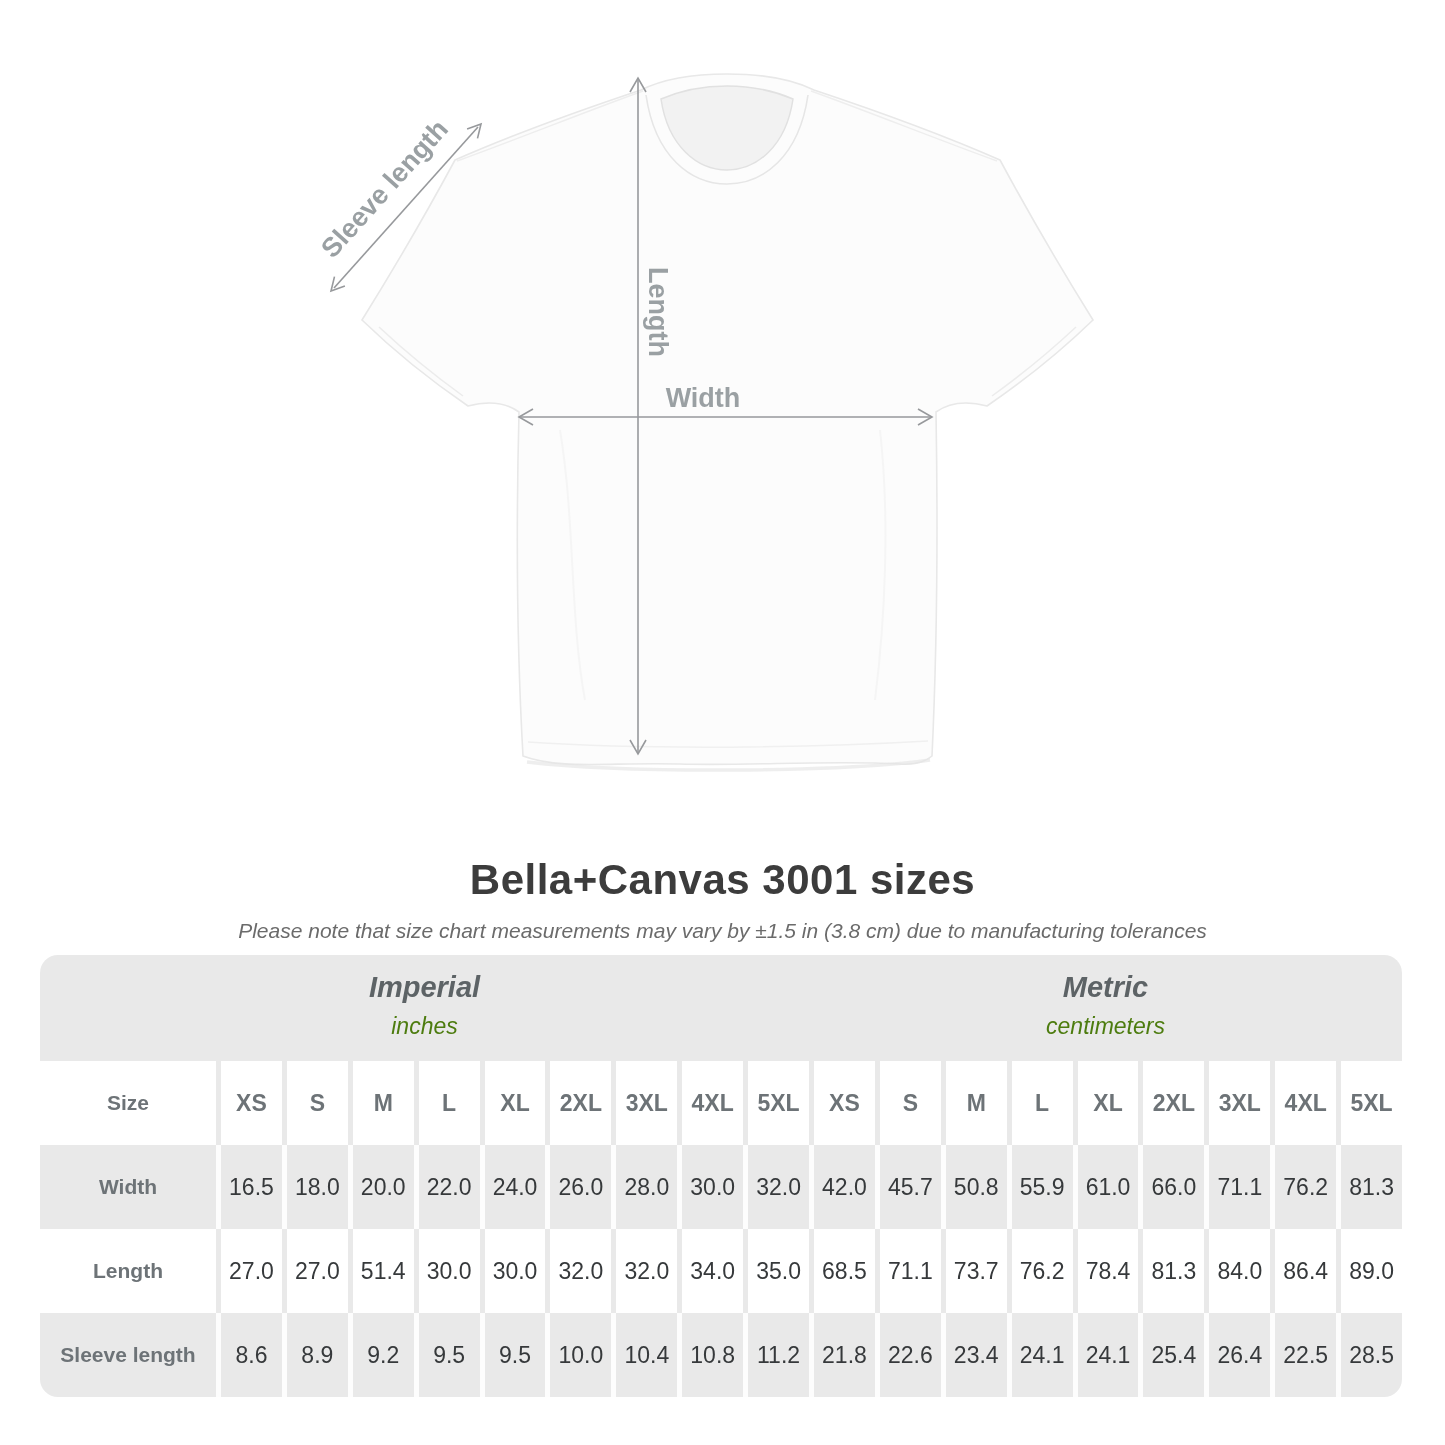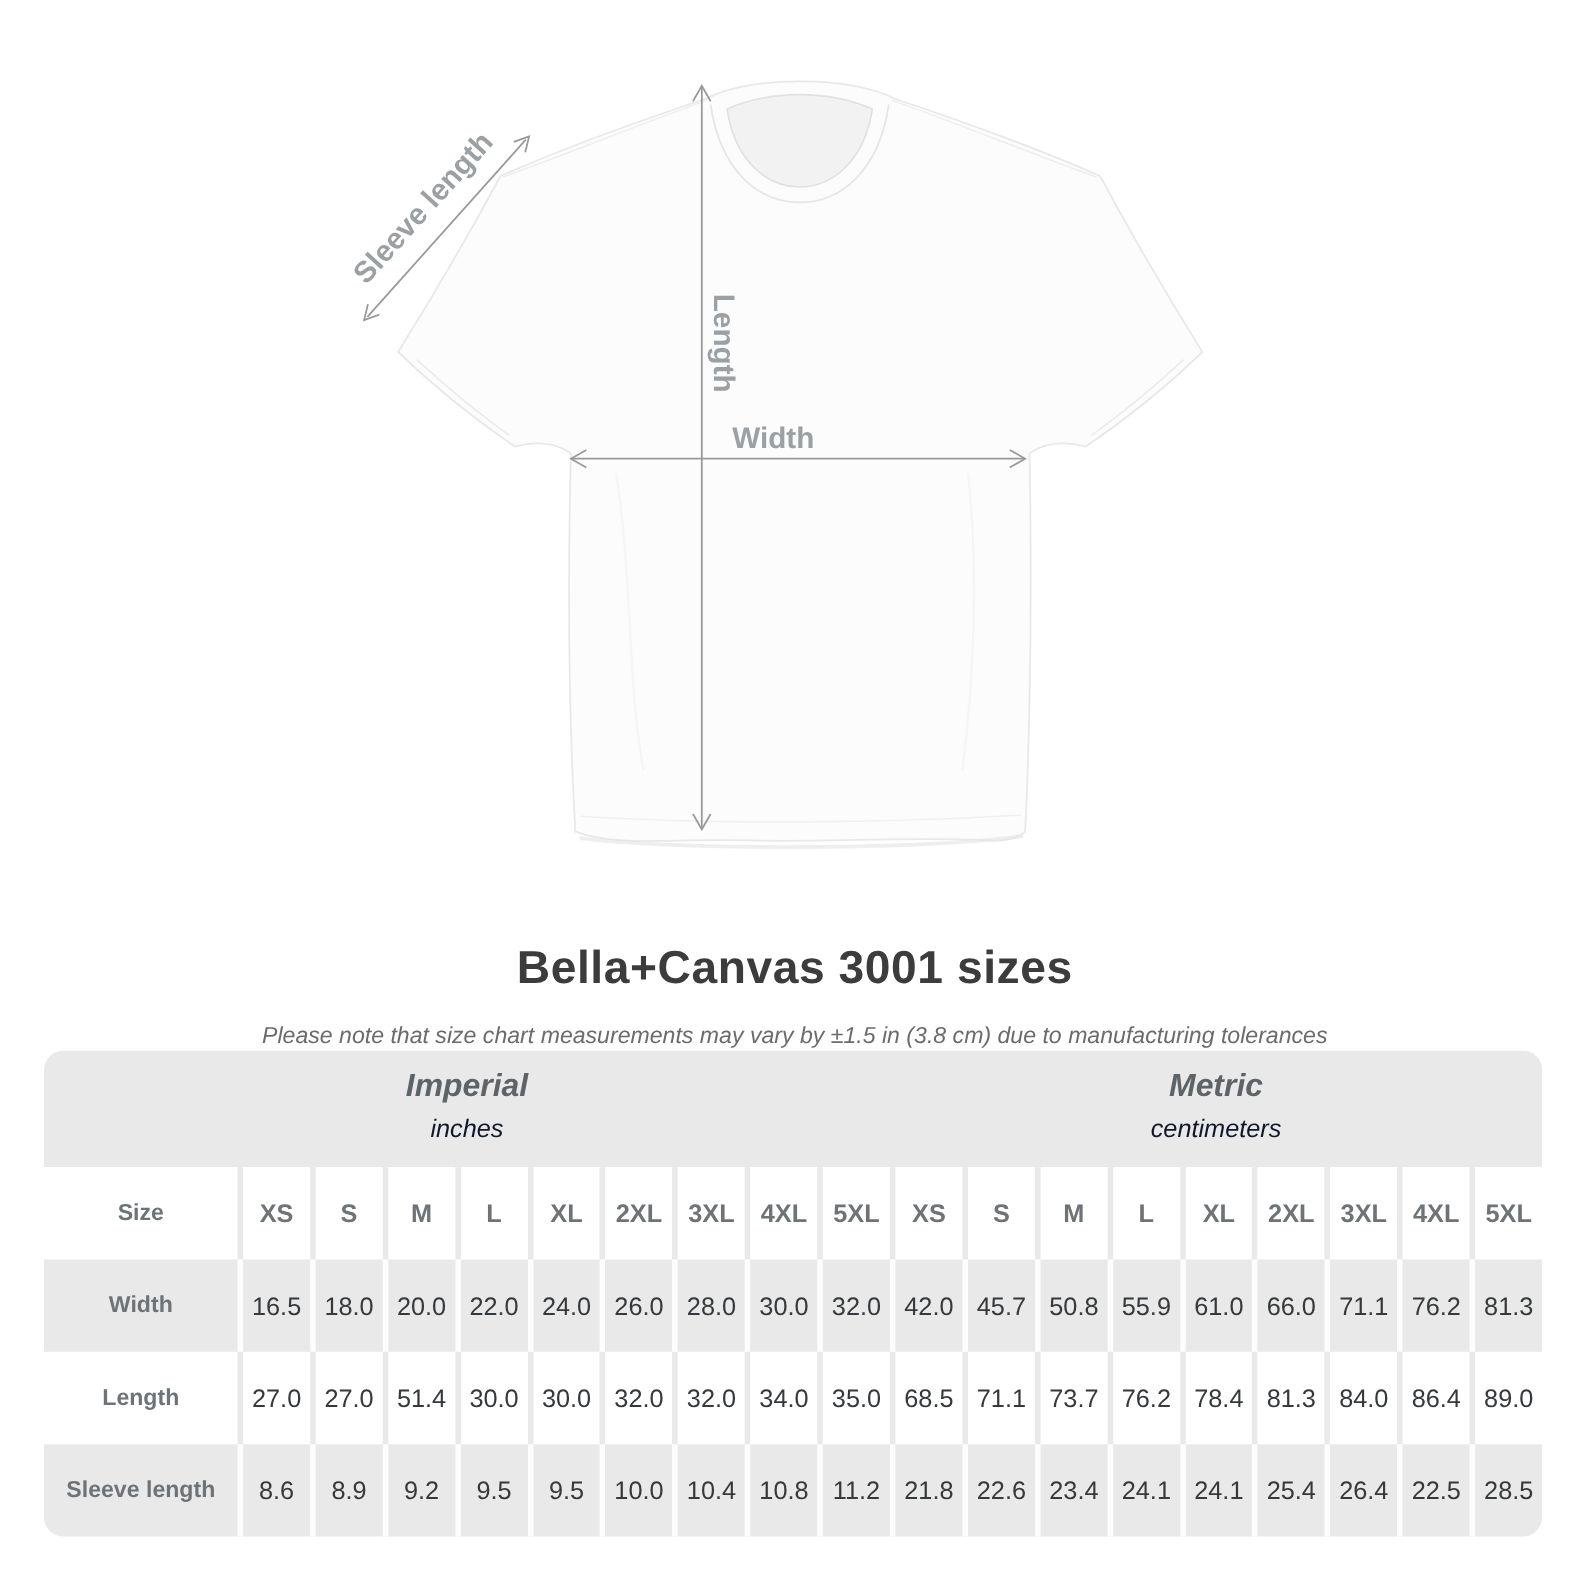--- a/index.html
+++ b/index.html
@@ -6,36 +6,36 @@
   .page{
     position:relative;width:1445px;height:1445px;background:#ffffff;
     font-family:"Liberation Sans", sans-serif;overflow:hidden;
   }
   .diagram{position:absolute;left:0;top:0;}
   .title{
     position:absolute;top:856px;left:0;right:0;margin:0;text-align:center;
     font-size:42px;font-weight:bold;color:#3c3c3c;letter-spacing:.5px;
   }
   .subtitle{
-    position:absolute;top:919px;left:0;right:0;margin:11px;text-align:center;
+    position:absolute;top:919px;left:0;right:0;margin:0;text-align:center;
     font-size:21px;font-style:italic;color:#6b6b6b;
   }
   .size-table{
     position:absolute;left:40px;top:955px;width:1362px;height:442px;
     border-radius:18px;overflow:hidden;background:#ffffff;
   }
   .band{height:106px;background:#e9e9e9;display:flex;}
   .group{
     display:flex;flex-direction:column;align-items:center;justify-content:center;
     padding-bottom:6px;
   }
   .group-imperial{width:calc((100% - 176px)/2 + 176px);}
   .group-metric{width:calc((100% - 176px)/2);}
   .g-title{font-size:29px;font-weight:bold;font-style:italic;color:#5d6366;}
-  .g-sub{font-size:23px;font-style:italic;color:#0f172a;margin-top:9px;}
+  .g-sub{font-size:23px;font-style:italic;color:#4d7c0f;margin-top:9px;}
   .trow{display:flex;height:84px;align-items:stretch;}
   .label-cell{
     width:176px;flex:0 0 176px;display:flex;align-items:center;justify-content:center;
     font-weight:bold;font-size:21px;color:#6d7377;
   }
   .cell{
     flex:1 1 0;display:flex;align-items:center;justify-content:center;
     font-size:23px;color:#36393b;border-left:5px solid transparent;
   }
   .size-cell{font-weight:bold;font-size:23px;color:#6d7377;}

